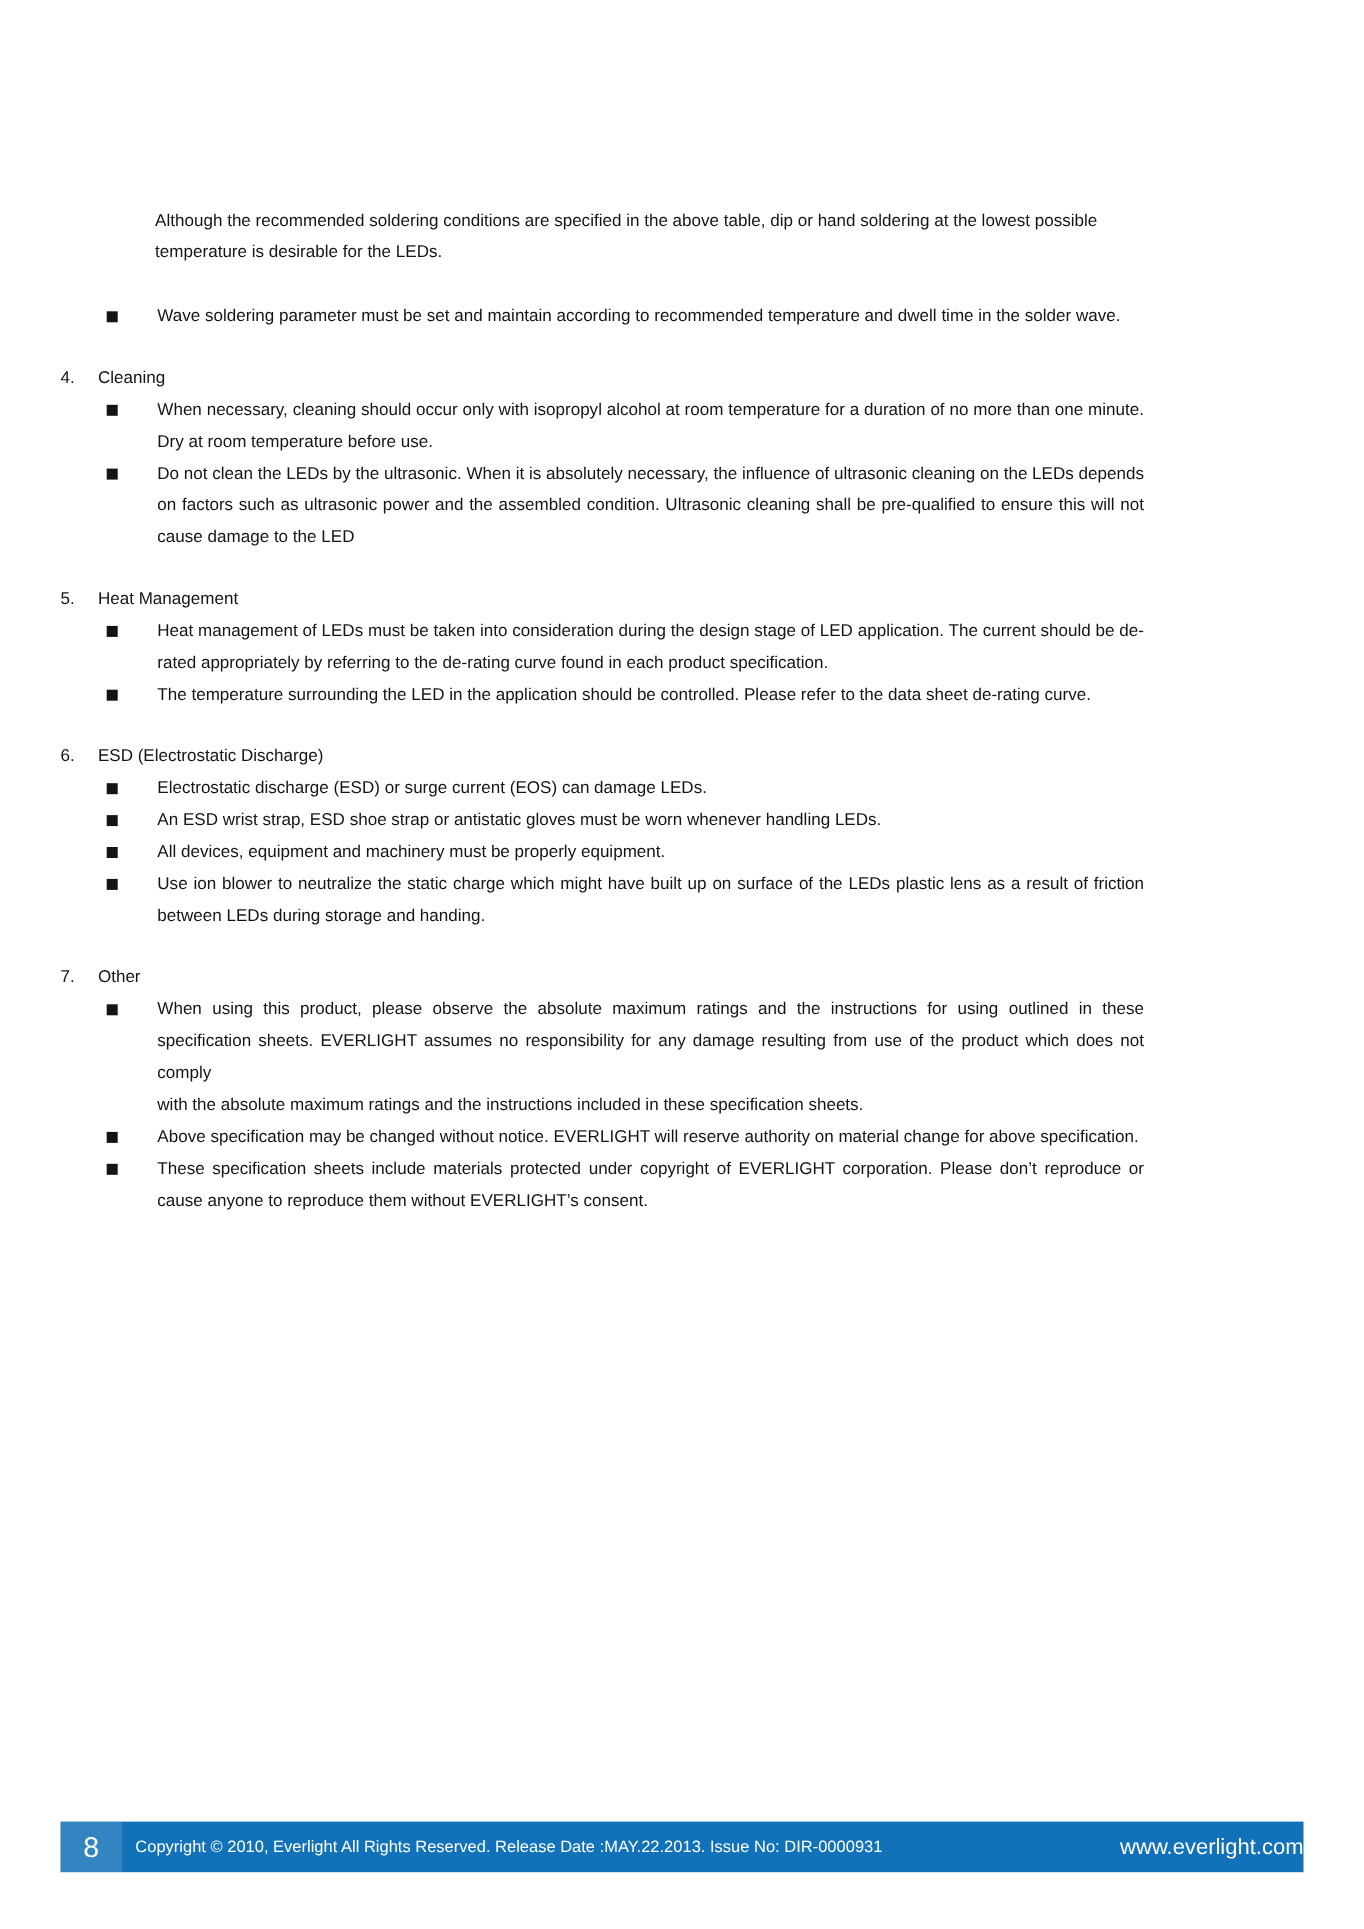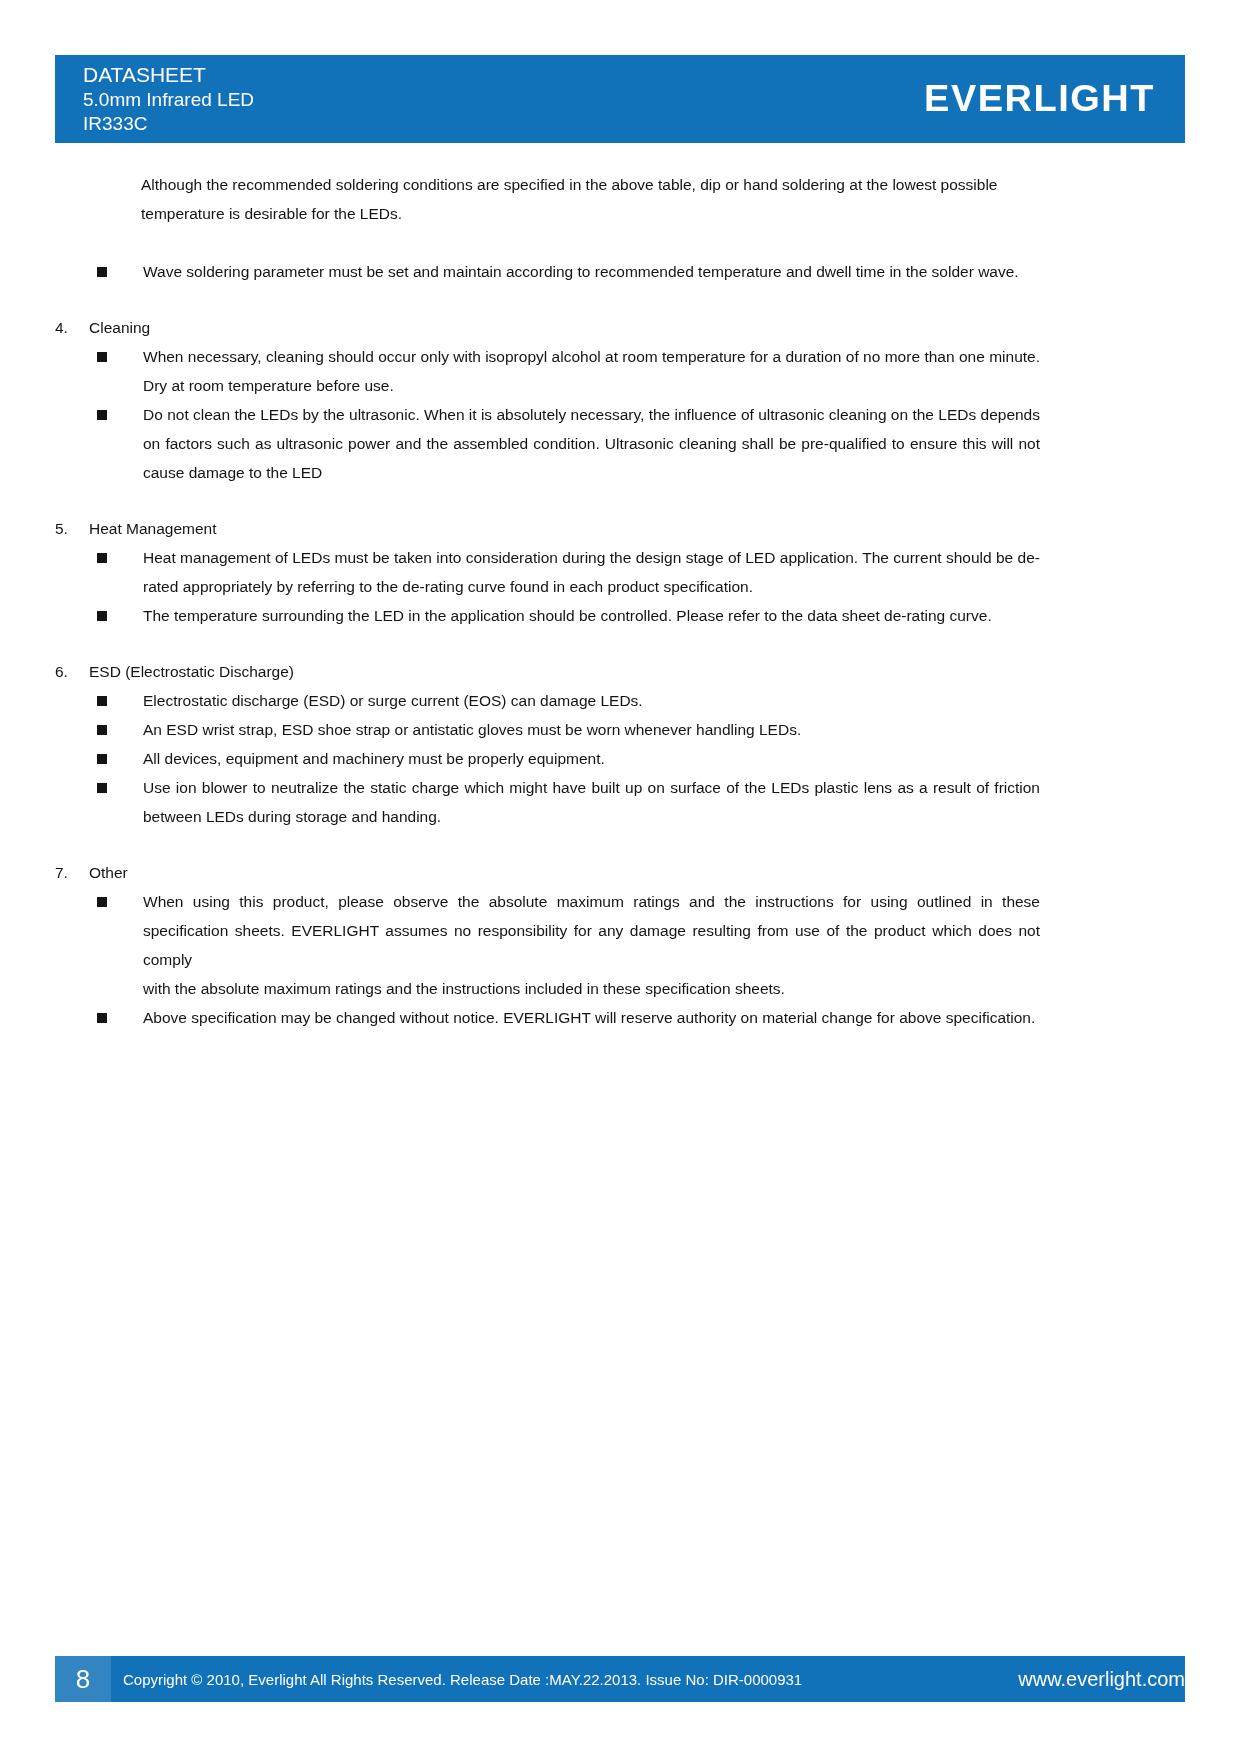--- a/index.html
+++ b/index.html
@@ -41,21 +41,21 @@
   
   .content {
     position: absolute;
     top: 160px;
     left: 55px;
     width: 985px;
     font-size: 15.5px;
     line-height: 29px;
   }
   .intro {
-    margin: 10px 0 0 86px;
+    margin: 26px 0 0 86px;
     padding: 0;
   }
   .bullet-row {
     display: flex;
     margin-left: 42px;
   }
   .bullet-row .sq {
     flex: none;
     width: 10px;
     height: 10px;
@@ -100,28 +100,20 @@
   .website {
     margin-left: auto;
     font-size: 20px;
   }
 </style>
 </head>
 <body>
 
 <div class="page">
 
-  <header class="header">
-    <div class="header-text">
-      <div class="doc-type">DATASHEET</div>
-      <div class="product">5.0mm Infrared LED</div>
-      <div class="part">IR333C</div>
-    </div>
-    <div class="logo">EVERLIGHT</div>
-  </header>
 
   <main class="content">
 
     <p class="intro">Although the recommended soldering conditions are specified in the above table, dip or hand soldering at the lowest possible temperature is desirable for the LEDs.</p>
 
     <div class="bullet-row standalone">
       <span class="sq"></span>
       <p class="text">Wave soldering parameter must be set and maintain according to recommended temperature and dwell time in the solder wave.</p>
     </div>
 
@@ -184,20 +176,24 @@
         <span class="sec-title">Other</span>
       </div>
       <div class="bullet-row">
         <span class="sq"></span>
         <p class="text">When using this product, please observe the absolute maximum ratings and the instructions for using outlined in these specification sheets. EVERLIGHT assumes no responsibility for any damage resulting from use of the product which does not comply
 with the absolute maximum ratings and the instructions included in these specification sheets.</p>
       </div>
       <div class="bullet-row">
         <span class="sq"></span>
         <p class="text">Above specification may be changed without notice. EVERLIGHT will reserve authority on material change for above specification.</p>
+      </div>
+      <div class="bullet-row">
+        <span class="sq"></span>
+        <p class="text">These specification sheets include materials protected under copyright of EVERLIGHT corporation. Please don’t reproduce or cause anyone to reproduce them without EVERLIGHT’s consent.</p>
       </div>
     </section>
 
   </main>
 
   <footer class="footer">
     <div class="page-box">8</div>
     <div class="copyright">Copyright © 2010, Everlight All Rights Reserved. Release Date :MAY.22.2013. Issue No: DIR-0000931</div>
     <div class="website">www.everlight.com</div>
   </footer>

